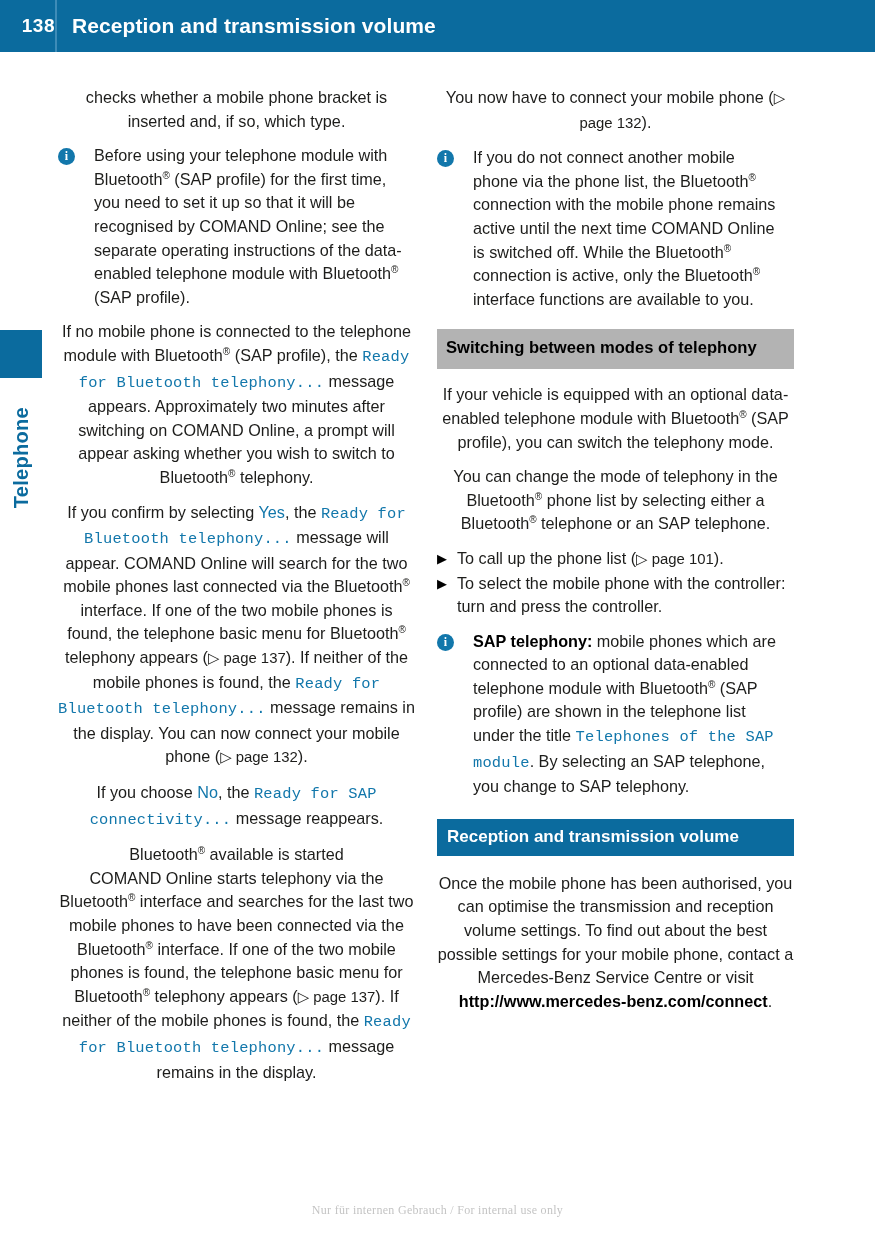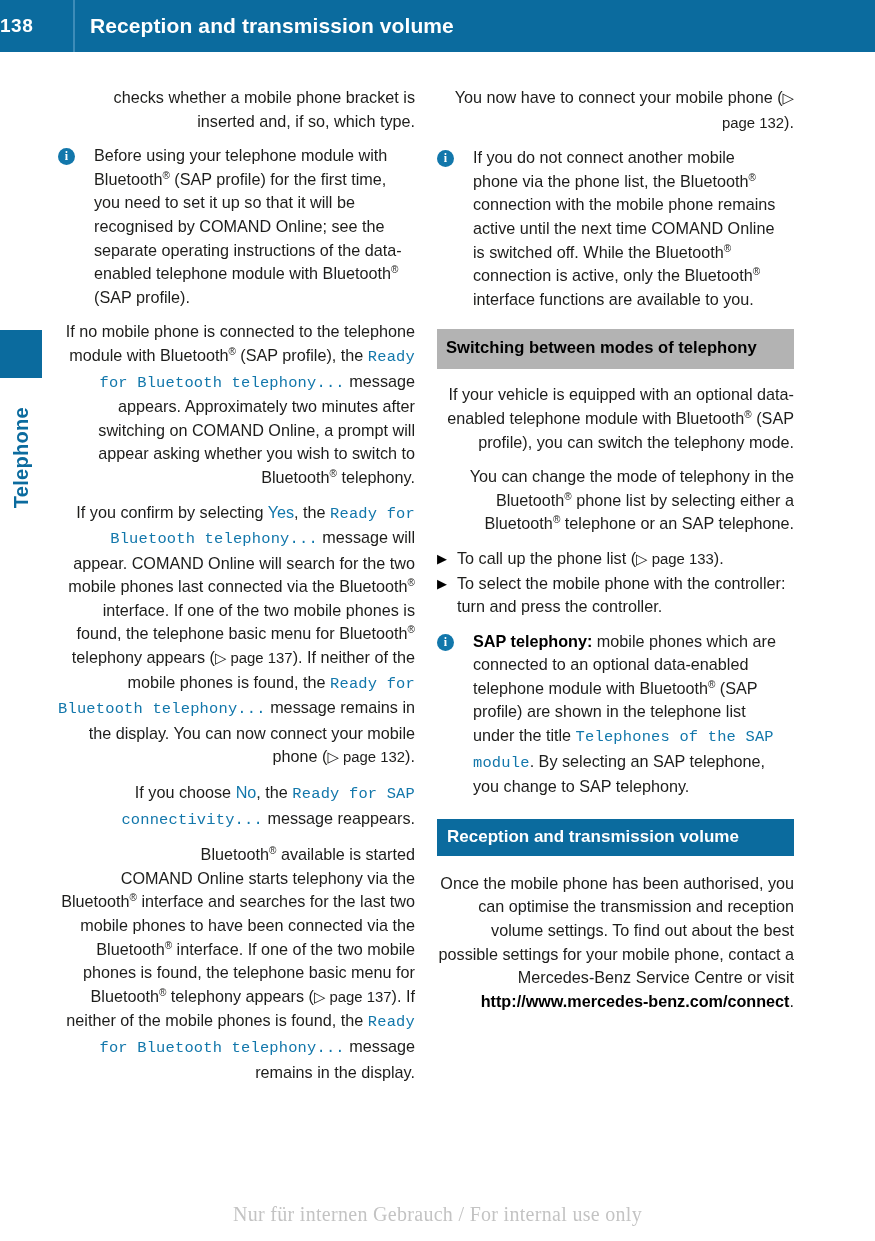--- a/index.html
+++ b/index.html
@@ -21,22 +21,22 @@
     position: absolute;
     left: 0;
     top: 0;
     width: 875px;
     height: 52px;
     background: #0b6b9e;
     display: flex;
     align-items: center;
   }
   .header-pageno {
-    width: 73px;
-    text-align: left;
+    width: 55px;
+    text-align: right;
     color: #ffffff;
     font-size: 19px;
     font-weight: bold;
     letter-spacing: 0.5px;
     flex: 0 0 auto;
   }
   .header-divider {
     width: 2px;
     height: 52px;
     background: #3e8cb8;
@@ -94,21 +94,21 @@
   }
   .col-left  { left: 58px; }
   .col-right { left: 437px; }
 
   
   p.para {
     margin: 0 0 11px 0;
     font-size: 16.2px;
     line-height: 23.6px;
     color: #1d1d1b;
-    text-align: right;
+    text-align: center;
   }
   p.para.tight { margin-bottom: 0; }
 
   .mono {
     font-family: "Liberation Mono", monospace;
     color: #1277ab;
     font-size: 15.4px;
     letter-spacing: 0.2px;
   }
   .uiblue {
@@ -197,21 +197,21 @@
   }
 
   
   .watermark {
     position: absolute;
     left: 0;
     top: 1203px;
     width: 875px;
     text-align: center;
     color: #b9b9b9;
-    font-size: 20px;
+    font-size: 12px;
     font-family: "Liberation Serif", serif;
     letter-spacing: 0.3px;
     opacity: 0.85;
   }
 </style>
 </head>
 <body>
 
 <div class="header">
   <div class="header-pageno">138</div>
@@ -258,21 +258,21 @@
     </div>
 
     <div class="sub-head">Switching between modes of telephony</div>
 
     <p class="para"><span>If your vehicle is equipped with an optional data-enabled telephone module with Bluetooth</span><sup class="reg">®</sup><span> (SAP profile), you can switch the telephony mode.</span></p>
 
     <p class="para"><span>You can change the mode of telephony in the Bluetooth</span><sup class="reg">®</sup><span> phone list by selecting either a Bluetooth</span><sup class="reg">®</sup><span> telephone or an SAP telephone.</span></p>
 
     <ul class="tri-list">
       <li>
-        <span class="tri">▶</span><span>To call up the phone list (</span><span class="pageref-arrow">▷ page 133</span><span>).</span>
+        <span class="tri">▶</span><span>To call up the phone list (</span><span class="pageref-arrow">▷ page 101</span><span>).</span>
       </li>
       <li>
         <span class="tri">▶</span><span>To select the mobile phone with the controller: turn and press the controller.</span>
       </li>
     </ul>
 
     <div class="note">
       <div class="info-icon">i</div>
       <p><span class="bold">SAP telephony:</span><span> mobile phones which are connected to an optional data-enabled telephone module with Bluetooth</span><sup class="reg">®</sup><span> (SAP profile) are shown in the telephone list under the title </span><span class="mono">Telephones of the SAP module</span><span>. By selecting an SAP telephone, you change to SAP telephony.</span></p>
     </div>

